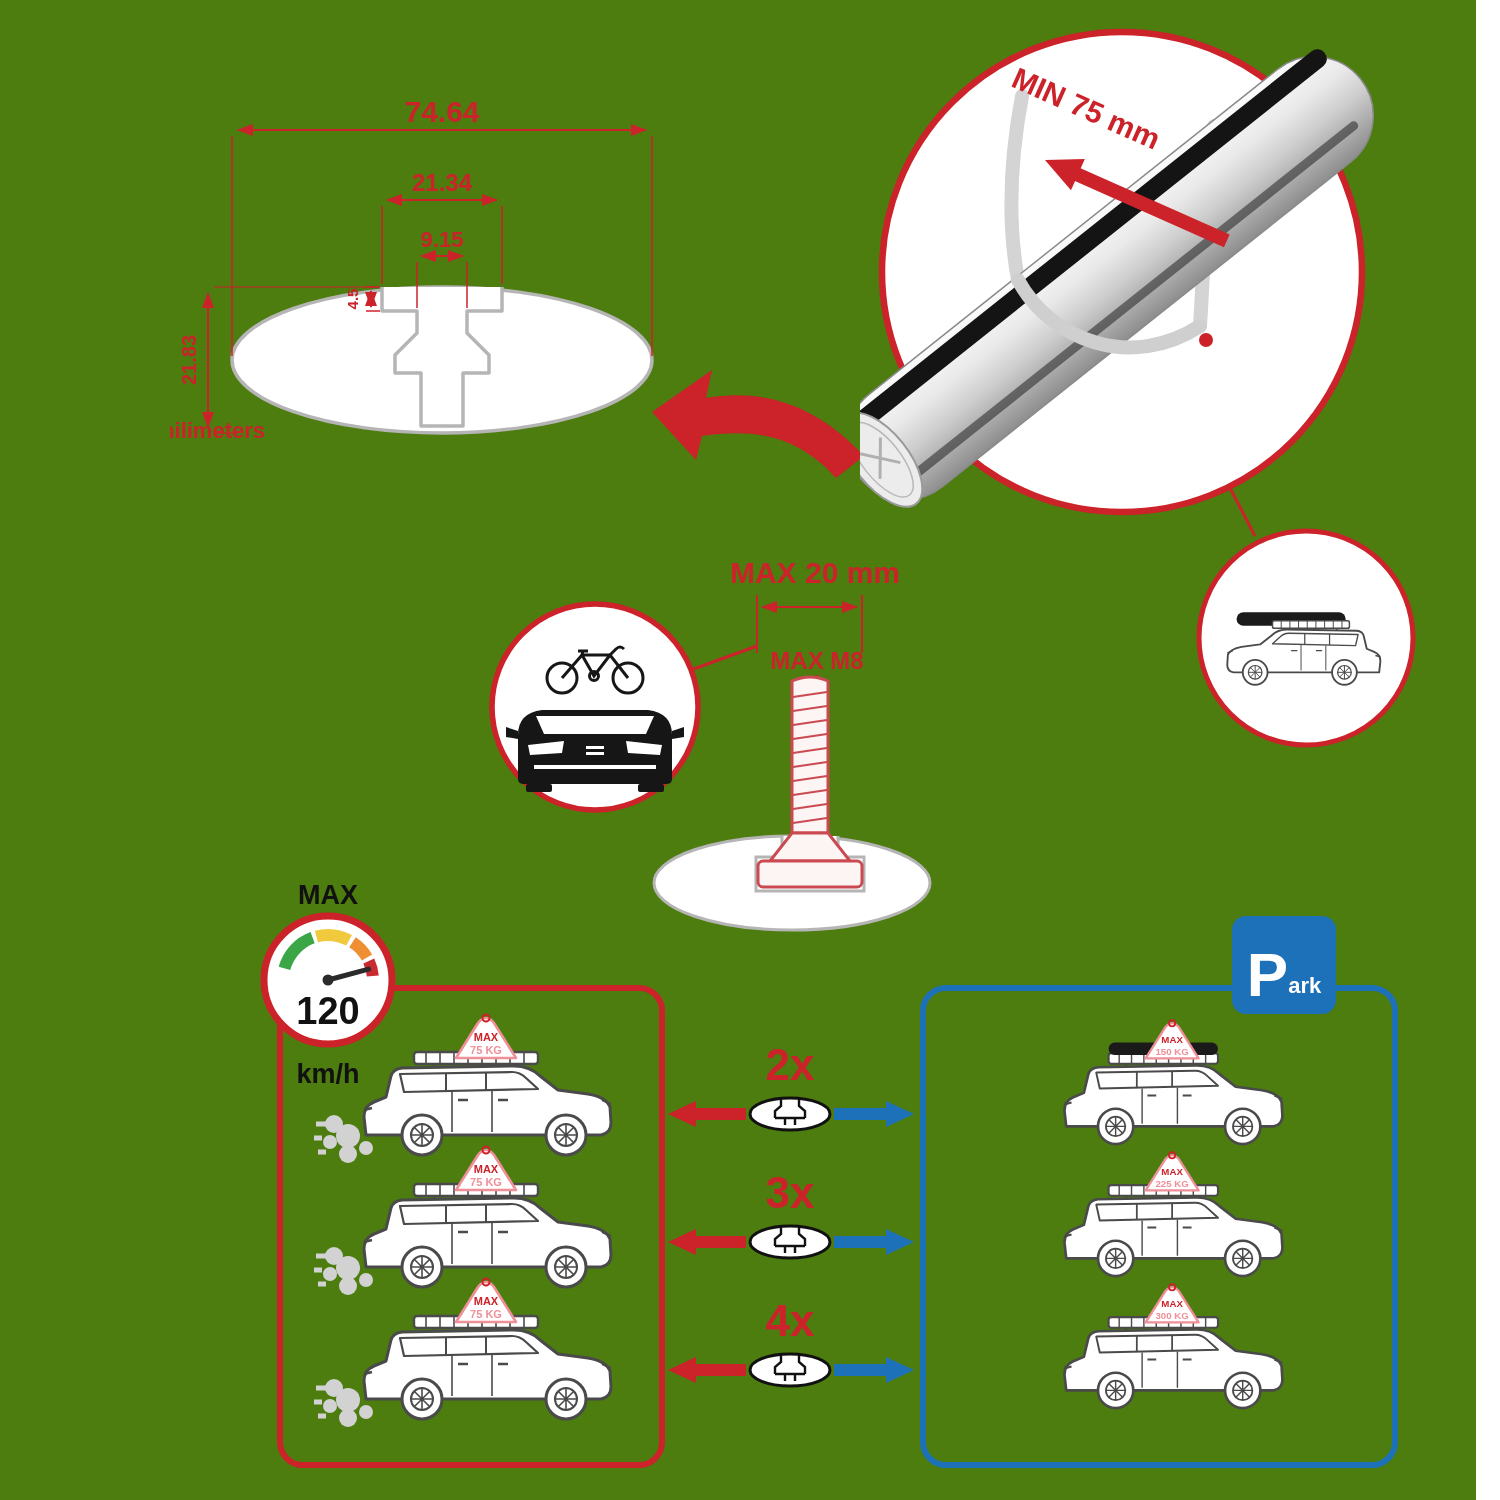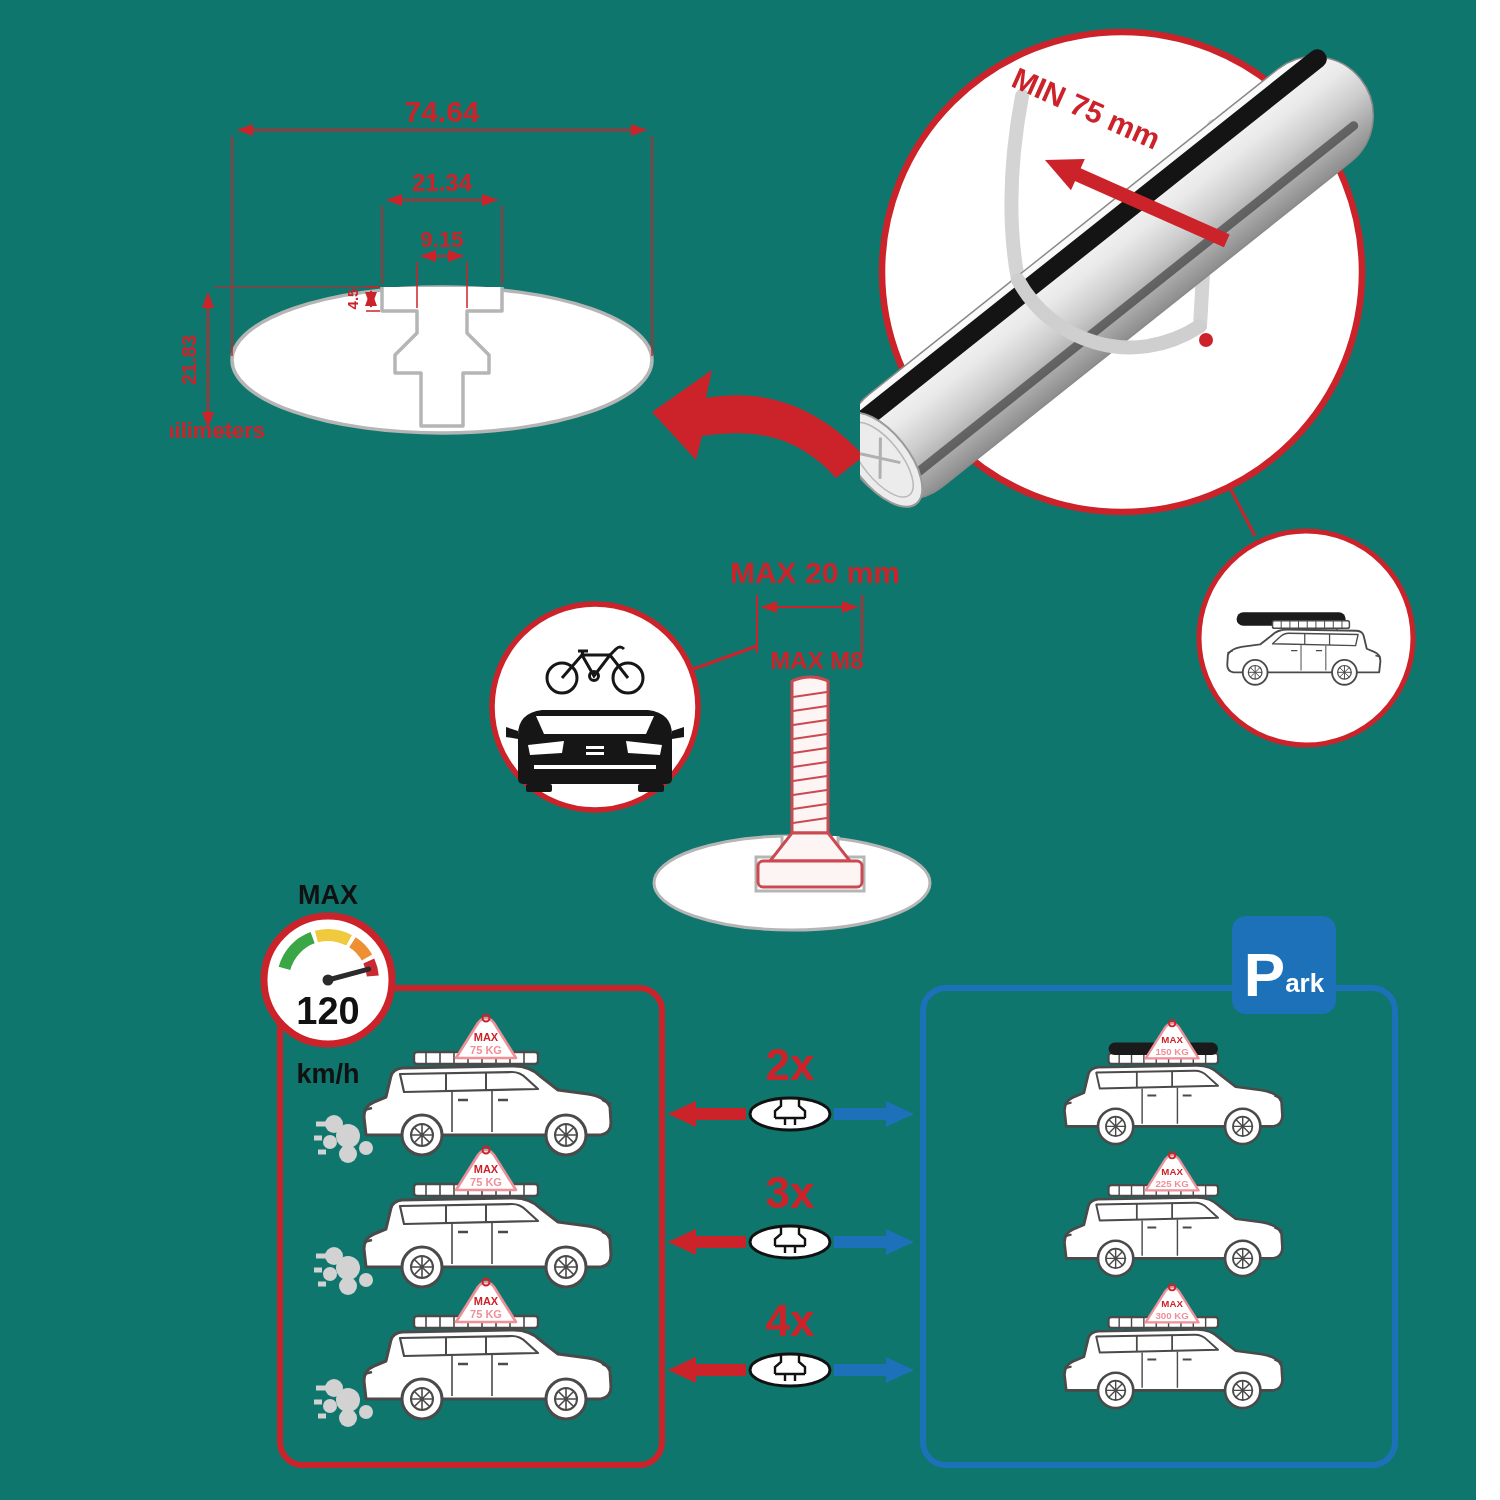--- a/index.html
+++ b/index.html
@@ -1,34 +1,34 @@
 <!DOCTYPE html>
 <html><head>
 <meta charset="utf-8">
 <style>
   html,body{margin:0;padding:0;background:#fff;}
-  .canvas{position:relative;width:1476px;height:1500px;background:#0f766e;overflow:hidden;
+  .canvas{position:relative;width:1476px;height:1500px;background:#4d7c0f;overflow:hidden;
           font-family:"Liberation Sans",sans-serif;}
   .abs{position:absolute;box-sizing:border-box;}
   svg text{font-family:"Liberation Sans",sans-serif;}
   .dimtext{fill:#cc2229;font-weight:bold;text-anchor:middle;}
   .redlabel{fill:#cc2229;font-weight:bold;text-anchor:middle;}
   .bagmax{fill:#cc2229;font-weight:bold;font-size:11px;text-anchor:middle;}
   .bagval{fill:#ef8f98;font-weight:bold;font-size:11px;text-anchor:middle;}
   .qty{fill:#cc2229;font-weight:bold;font-size:44px;text-anchor:middle;}
   .gmax{fill:#111;font-weight:bold;font-size:27px;text-anchor:middle;}
   .gval{fill:#111;font-weight:bold;font-size:38px;text-anchor:middle;}
   .gunits{fill:#111;font-weight:bold;font-size:27px;text-anchor:middle;}
   .panel-red{border:6px solid #cc2229;border-radius:26px;}
   .panel-blue{border:6px solid #1d71b8;border-radius:26px;}
   .parking-sign{width:104px;height:98px;background:#1d71b8;border-radius:14px;
     display:flex;align-items:flex-end;justify-content:center;padding-bottom:12px;
     color:#fff;}
   .parking-sign .p{font-size:62px;font-weight:bold;line-height:0.85;}
-  .parking-sign .ark{font-size:26px;font-weight:bold;margin-bottom:3px;}
+  .parking-sign .ark{font-size:22px;font-weight:bold;margin-bottom:3px;}
 </style>
 </head>
 <body>
 
 <div class="canvas">
 
   <svg width="0" height="0" style="position:absolute" aria-hidden="true">
     <defs>
       <marker id="mR" markerWidth="10" markerHeight="8" refX="7.5" refY="3" orient="auto-start-reverse" markerUnits="strokeWidth">
         <path d="M0,0 L8,3 L0,6 Z" fill="#cc2229"></path>

